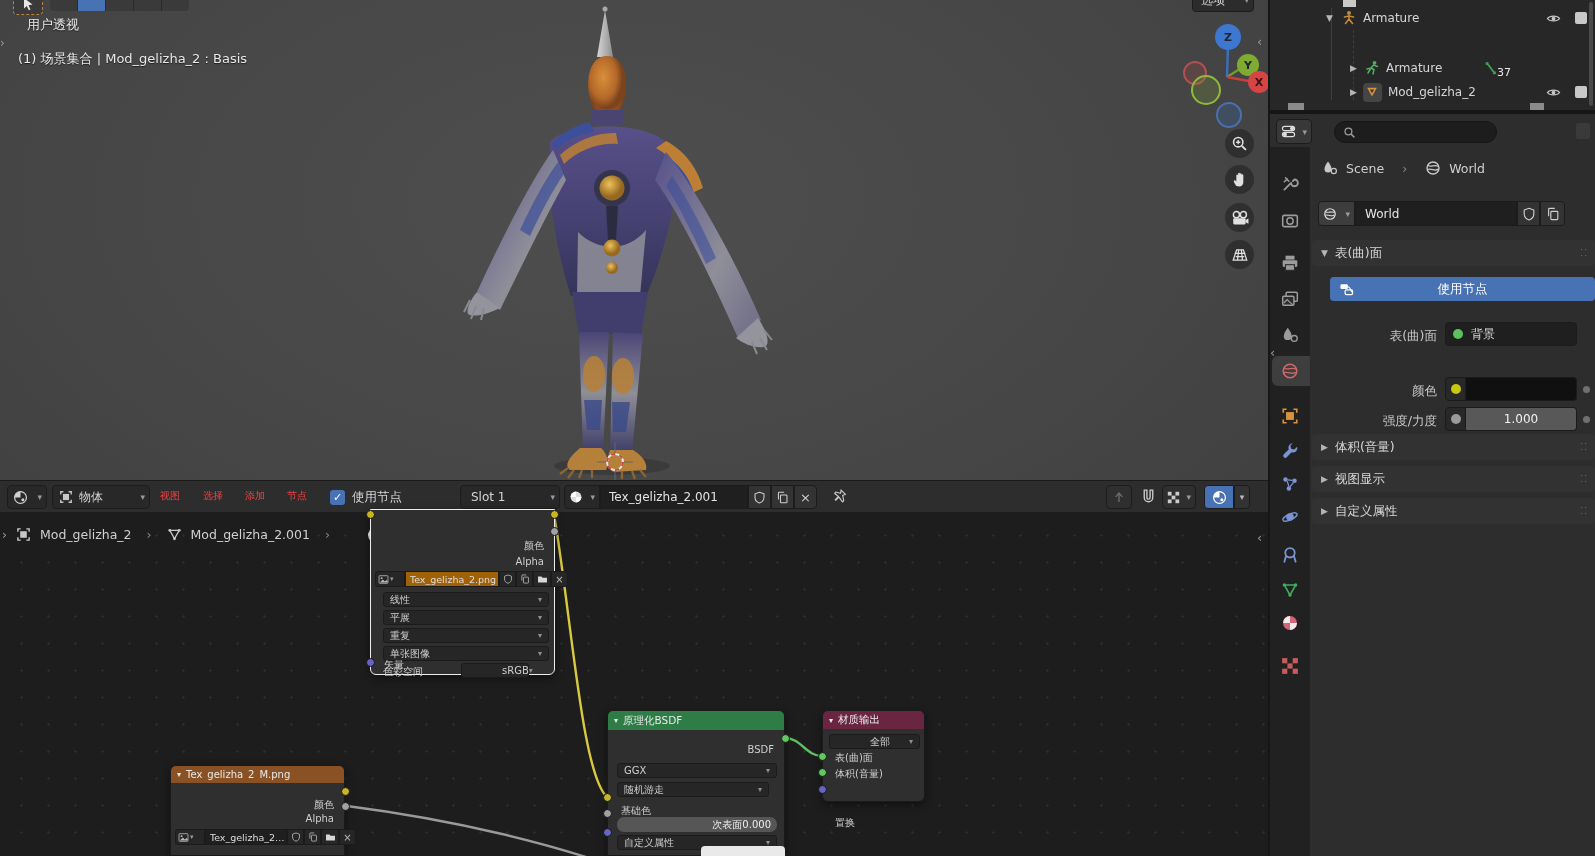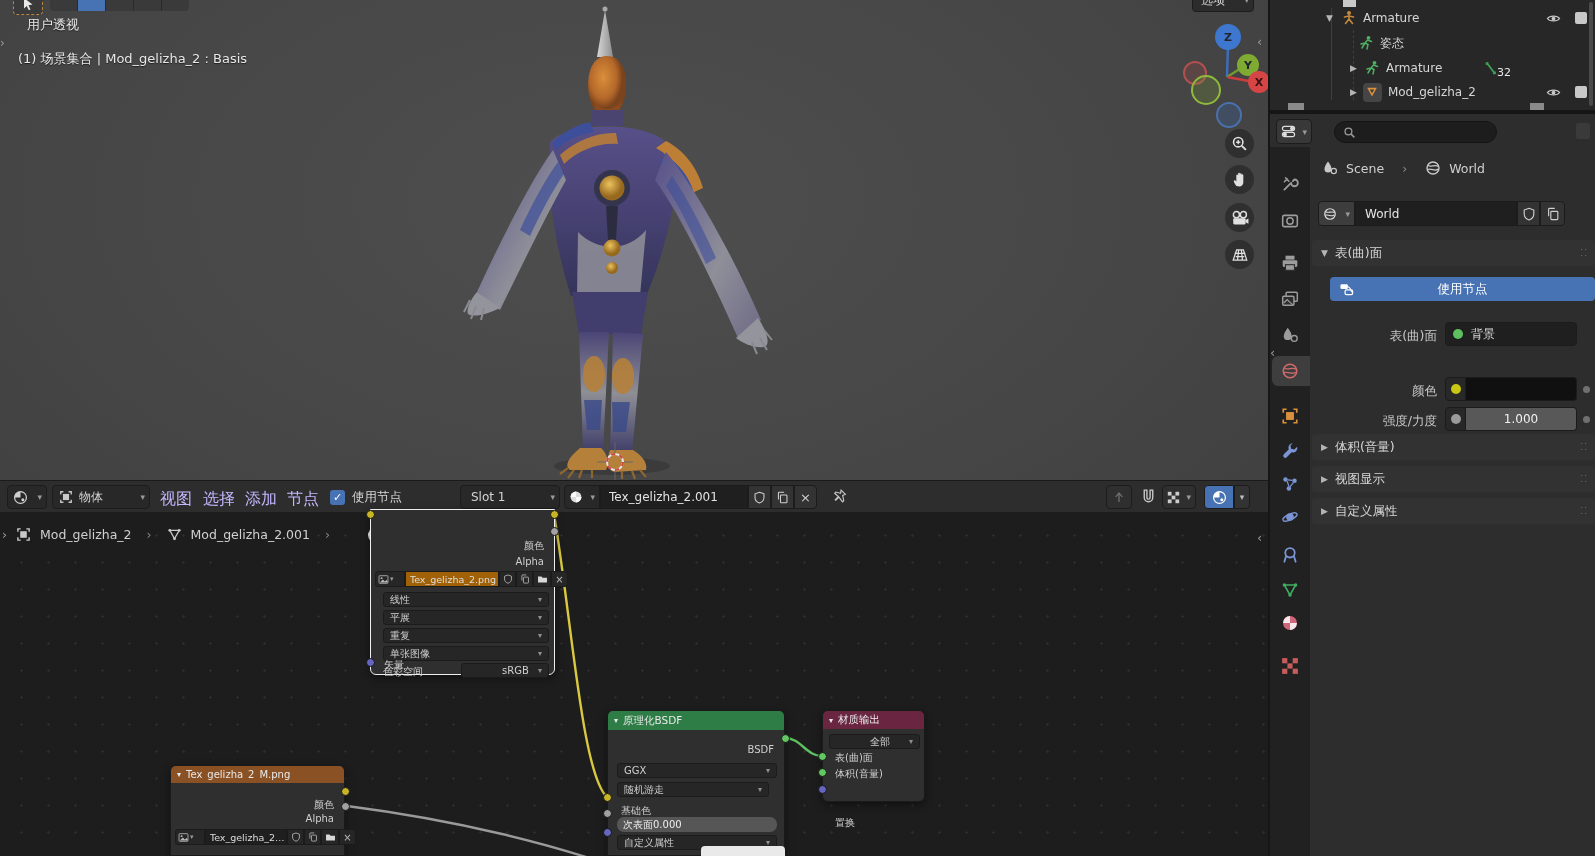--- a/index.html
+++ b/index.html
@@ -22,21 +22,21 @@
               display:flex;align-items:center;justify-content:center;color:#e0e0e0;}
 
   
   .dd{background:#282828;border:1px solid #1c1c1c;border-radius:4px;display:flex;align-items:center;
       color:#d5d5d5;box-sizing:border-box;}
   .dd .chev{margin-left:auto;color:#9a9a9a;font-size:9px;padding:0 4px;}
   .btnbox{background:#333;border:1px solid #1c1c1c;display:flex;align-items:center;justify-content:center;
           color:#cfcfcf;box-sizing:border-box;}
   .chk{width:15px;height:15px;border-radius:3px;background:#4772b3;display:flex;align-items:center;
        justify-content:center;color:#fff;font-size:11px;}
-  .menu-item{color:#c4b5fd;font-size:16px;padding:3px 6px;border-radius:3px;}
+  .menu-item{color:#ef4444;font-size:10px;padding:3px 6px;border-radius:3px;}
   .decdot{position:absolute;width:7px;height:7px;border-radius:50%;background:#707070;}
 
   
   #shader-header{left:0;top:480px;width:1268px;height:32px;background:#2d2d2d;border-top:1px solid #1a1a1a;
     box-sizing:border-box;display:block;}
   #shader-body{left:0;top:512px;width:1268px;height:344px;background-color:#1d1d1d;
     background-image:radial-gradient(circle, #2c2c2c 1.1px, transparent 1.2px);
     background-size:27px 27px;background-position:8px 10px;}
   .node{position:absolute;background:#2f2f2f;box-shadow:0 3px 8px rgba(0,0,0,.45);box-sizing:border-box;}
   .node-hdr{display:flex;align-items:center;color:#e8e8e8;font-size:10.5px;padding:0 6px;gap:5px;}
@@ -529,21 +529,21 @@
           <span>重复</span>
           <span class="chev">▾</span>
         </div>
       <div class="nd-dd abs" style="left:12px;top:136px;width:166px;">
           <span>单张图像</span>
           <span class="chev">▾</span>
         </div>
       <div class="nd-row" style="left:12px;top:155px;">
           <span class="sock-lbl">色彩空间</span>
         </div>
-      <div class="nd-dd abs" style="left:90px;top:153px;width:88px;padding-left:40px;">
+      <div class="nd-dd abs" style="left:90px;top:153px;width:68px;padding-left:40px;">
           <span>sRGB</span>
           <span class="chev">▾</span>
         </div>
     </div>
     <div class="nd-row" style="left:384px;top:146px;">
         <span class="sock-lbl">矢量</span>
       </div>
     <div class="sock" style="left:366px;top:-2px;background:#c8b526;"></div>
     <div class="sock" style="left:550px;top:-2px;background:#c8b526;"></div>
     <div class="sock" style="left:550px;top:15px;background:#a1a1a1;"></div>
@@ -561,21 +561,21 @@
           <span>GGX</span>
           <span class="chev">▾</span>
         </div>
       <div class="nd-dd abs" style="left:9px;top:71px;width:152px;">
           <span>随机游走</span>
           <span class="chev">▾</span>
         </div>
       <div class="nd-row" style="left:13px;top:93px;">
           <span class="sock-lbl">基础色</span>
         </div>
-      <div class="abs" style="left:9px;top:106px;width:160px;height:15px;background:#565656;border-radius:7px;display:flex;align-items:center;justify-content:flex-start;padding:0 6px;box-sizing:border-box;font-size:10px;color:#eee;">
+      <div class="abs" style="left:9px;top:106px;width:160px;height:15px;background:#565656;border-radius:7px;display:flex;align-items:center;justify-content:flex-end;padding:0 6px;box-sizing:border-box;font-size:10px;color:#eee;">
         <span>次表面</span>
           <span>0.000</span>
       </div>
       <div class="nd-dd abs" style="left:9px;top:124px;width:160px;">
           <span>自定义属性</span>
           <span class="chev">▾</span>
         </div>
       <div class="abs" style="left:93px;top:135px;width:84px;height:11px;background:#e9e9e9;border-radius:4px 4px 0 0;"></div>
     </div>
     <div class="sock" style="left:781px;top:222px;background:#63c763;"></div>
@@ -661,37 +661,31 @@
       <svg width="16" height="16" style="margin-left:8px;color:#c58a3c;">
           <use href="#i-person"></use>
         </svg>
       <span class="ol-label">Armature</span>
       <svg width="15" height="15" style="position:absolute;left:276px;color:#c8c8c8;">
           <use href="#i-eye"></use>
         </svg>
       <div style="position:absolute;left:305px;width:12px;height:12px;background:#c8c8c8;border-radius:2px;"></div>
     </div>
 
-    <div class="ol-row" style="top:31px;">
-      <svg width="16" height="16" style="margin-left:88px;color:#4fae62;">
-          <use href="#i-pose"></use>
-        </svg>
-      <span class="ol-label">姿态</span>
-    </div>
 
     <div class="ol-row" style="top:56px;">
       <span class="tri" style="margin-left:80px;">▶</span>
       <svg width="16" height="16" style="margin-left:7px;color:#4fae62;">
           <use href="#i-pose"></use>
         </svg>
       <span class="ol-label">Armature</span>
       <svg width="15" height="15" style="position:absolute;left:213px;color:#3f9e55;">
           <use href="#i-bone"></use>
         </svg>
-      <span style="position:absolute;left:227px;top:10px;font-size:11px;color:#e8e8e8;">32</span>
+      <span style="position:absolute;left:227px;top:10px;font-size:11px;color:#e8e8e8;">37</span>
     </div>
 
     <div class="ol-row" style="top:80px;">
       <span class="tri" style="margin-left:80px;">▶</span>
       <div style="margin-left:6px;width:19px;height:19px;background:#454545;border-radius:4px;display:flex;align-items:center;justify-content:center;color:#d9913e;">
         <svg width="14" height="14">
             <use href="#i-tri-fill"></use>
           </svg>
       </div>
       <span class="ol-label">Mod_gelizha_2</span>

